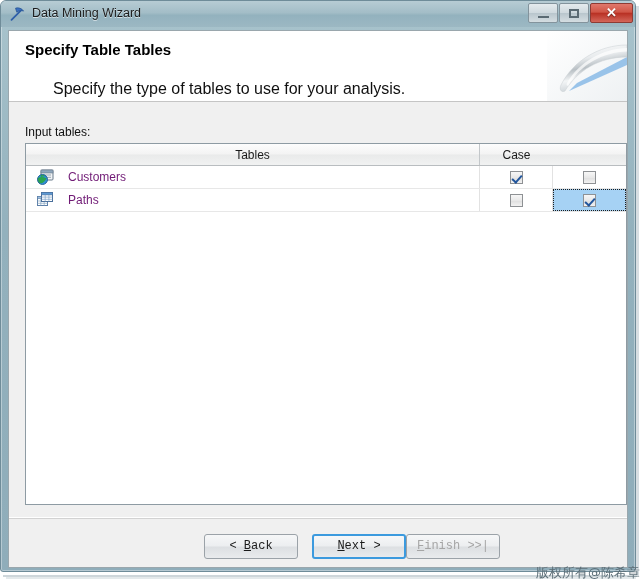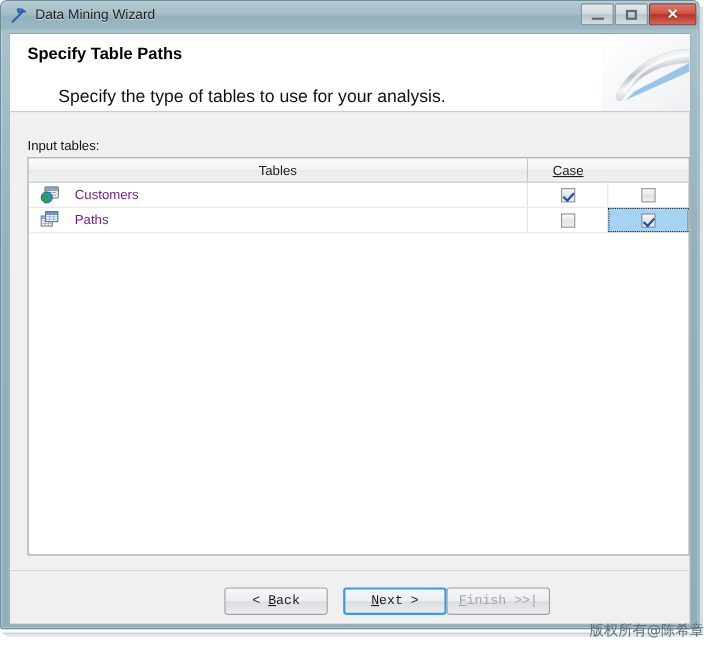--- a/index.html
+++ b/index.html
@@ -199,21 +199,21 @@
     align-items: center;
     justify-content: center;
     font-size: 12px;
     color: #1a1a1a;
     box-sizing: border-box;
     border-right: 1px solid #c3c7ca;
     height: 100%;
   }
   .grid-head .hcell:last-child { border-right: none; }
   .col-tables  { width: 454px; }
-  .col-case    { width: 73px; text-decoration: underline; }
+  .col-case    { width: 73px; }
   .col-nested  { width: 73px; }
 
   .grid-row {
     display: flex;
     height: 23px;
     border-bottom: 1px solid #e7e7e7;
     box-sizing: border-box;
   }
   .grid-row .cell {
     display: flex;
@@ -344,21 +344,21 @@
       <span class="glyph"></span>
     </div>
     <div class="winbtn" id="btn-close">
       <span class="glyph">✕</span>
     </div>
   </div>
 
   <div id="client">
 
     <div id="banner">
-      <div id="banner-title">Specify Table Paths</div>
+      <div id="banner-title">Specify Table Tables</div>
       <div id="banner-sub">Specify the type of tables to use for your analysis.</div>
 
       <svg id="banner-art" viewBox="0 0 120 70" preserveAspectRatio="none">
         <defs>
           <linearGradient id="chrome" x1="0" y1="0" x2="0.25" y2="1">
             <stop offset="0%" stop-color="#ffffff"></stop>
             <stop offset="35%" stop-color="#e9ecee"></stop>
             <stop offset="55%" stop-color="#b9c0c5"></stop>
             <stop offset="75%" stop-color="#f3f5f6"></stop>
             <stop offset="100%" stop-color="#cdd3d7"></stop>

